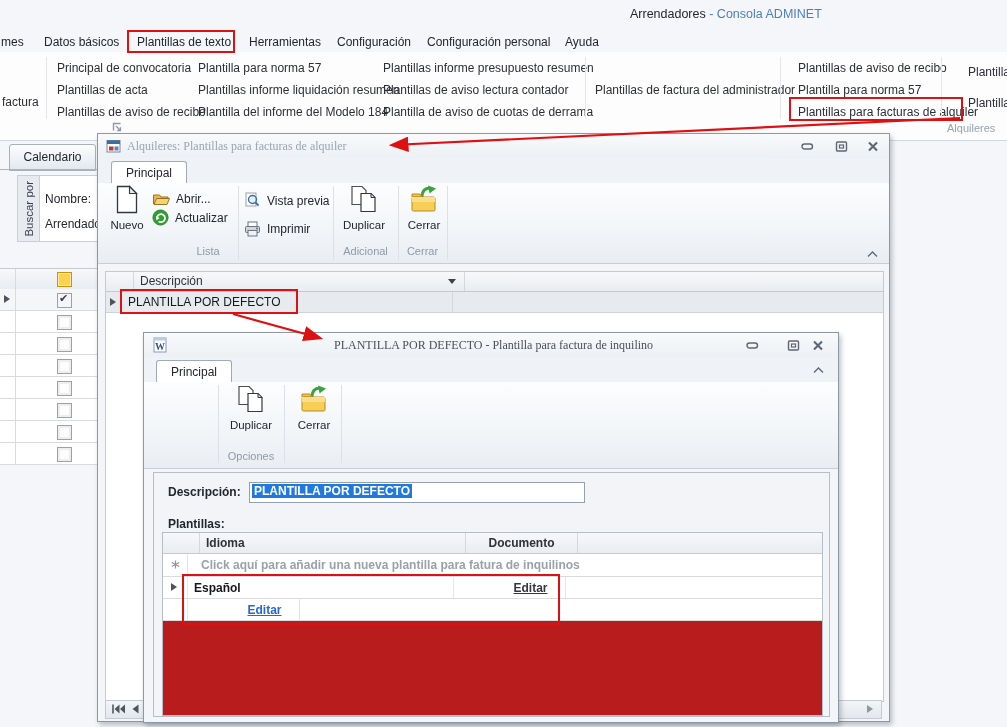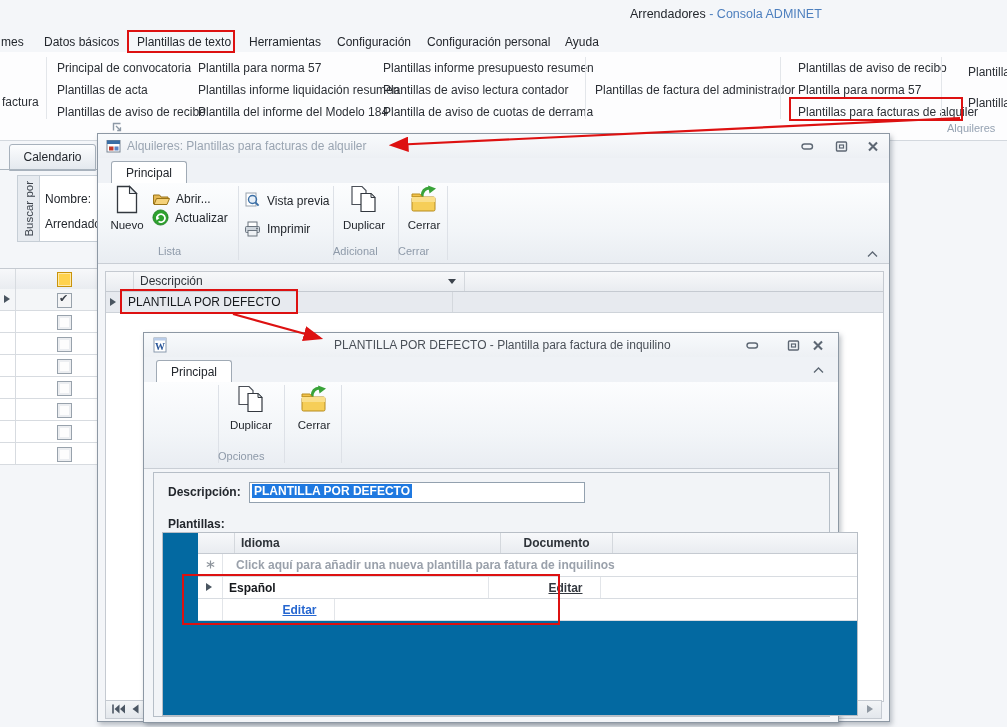--- a/index.html
+++ b/index.html
@@ -29,49 +29,49 @@
   .cb{position:absolute;left:57px;top:3.5px;width:13px;height:13px;background:#fdfdfd;border:1px solid #98a2ac;
       box-shadow:inset 0 0 0 2px #eceef1;}
   .cb.checked{box-shadow:none;background:#f4f5f6;}
   .cb.checked:after{content:"✔";position:absolute;left:1px;top:-2px;font-size:11px;color:#3a4049;}
   .cb.allbox{background:#ffd24d;border-color:#c9930a;box-shadow:inset 0 0 0 1px #ffe9a8;}
   .selarrow{width:0;height:0;border-top:4px solid transparent;border-bottom:4px solid transparent;border-left:6px solid #4a5560;}
   
   .window{position:absolute;background:#f3f5f8;border:1px solid #8d98a4;box-shadow:2px 3px 5px rgba(70,80,95,.35);}
   .wtitle{position:absolute;left:0;top:0;right:0;height:24px;background:linear-gradient(#f8fafc,#edf0f4);
           border-bottom:1px solid #e2e6ea;}
-  .wtitle .txt{position:absolute;top:5px;font-size:12px;white-space:nowrap;}
+  .wtitle .txt{position:absolute;top:5px;font-size:12px;white-space:nowrap;font-family:Liberation Serif, serif;}
   .wctl{position:absolute;top:5px;width:22px;height:14px;display:flex;align-items:center;justify-content:center;cursor:default;}
   .tabstrip{position:absolute;left:0;right:0;height:25px;background:#eff2f6;}
   .tab{position:absolute;background:#fff;border:1px solid #a0aab5;border-bottom:none;border-radius:3px 3px 0 0;
        font-size:12px;padding:4px 14px 4px;color:#23272d;}
   .toolbar{position:absolute;left:0;right:0;background:linear-gradient(#fcfdfe 0%,#f2f5f8 60%,#e9edf2 100%);
            border-bottom:1px solid #c9ced5;}
   .bigbtn{position:absolute;display:flex;flex-direction:column;align-items:center;justify-content:flex-start;
           font-size:11.5px;color:#23272d;text-align:center;line-height:13px;cursor:default;}
   .bigbtn .ic{margin-bottom:5px;}
   .smallbtn{position:absolute;display:flex;align-items:center;gap:6px;font-size:12px;color:#23272d;cursor:default;}
   .tsep{position:absolute;top:3px;width:1px;height:74px;background:#dde1e7;}
   .tsep2{position:absolute;top:3px;width:1px;height:78px;background:#dde1e7;}
-  .tlabel{position:absolute;font-size:11px;color:#8e9aa9;text-align:left;}
+  .tlabel{position:absolute;font-size:11px;color:#8e9aa9;text-align:center;}
   .chev{position:absolute;cursor:default;}
   
   .grid1{position:absolute;background:#fff;border:1px solid #c5cad1;}
   .ghead{display:flex;height:19px;background:linear-gradient(#f7f8fa,#e9ecf0);border-bottom:1px solid #c5cad1;}
   .ghead .c{border-right:1px solid #d4d8dd;position:relative;font-size:12px;color:#2e3339;padding:2px 6px 0;}
   .grow{display:flex;height:20px;background:#e7eaef;border-bottom:1px solid #ced3d9;}
   .grow .c{border-right:1px solid #d4d8dd;position:relative;font-size:12px;color:#15181c;padding:3px 6px 0;}
   .filterarrow{position:absolute;right:8px;top:7px;width:0;height:0;border-left:4px solid transparent;
                border-right:4px solid transparent;border-top:5px solid #3c434c;}
   .navbar{position:absolute;height:17px;background:linear-gradient(#f3f5f7,#e3e7ec);border:1px solid #c5cad1;}
   
   .cpanel{position:absolute;background:#f2f4f7;border:1px solid #b6bec7;font-weight:bold;}
   .field{position:absolute;background:#fff;border:1px solid #93a1af;height:17px;font-size:12px;padding:1px 2px;}
   .sel{background:#1f79e0;color:#fff;padding:0 2px;}
-  .tbl{position:absolute;background:#0369a1;border:1px solid #b8bec6;padding-left:35px;}
+  .tbl{position:absolute;background:#b91c1c;border:1px solid #b8bec6;}
   .thead{display:flex;height:20px;background:linear-gradient(#f7f8fa,#e9ecf0);border-bottom:1px solid #c5cad1;}
   .thead .c{border-right:1px solid #d4d8dd;font-size:12px;color:#2e3339;padding:3px 6px 0;position:relative;}
   .trow{display:flex;border-bottom:1px solid #d8dce1;background:#fff;}
   .trow .c{border-right:1px solid #e2e5e9;font-size:12px;color:#15181c;padding:4px 6px 0;position:relative;}
   .editar{text-decoration:underline;cursor:pointer;margin-left:42px;}
   
   .redbox{position:absolute;border:2px solid #dd1111;z-index:60;pointer-events:none;}
   .overlay{position:absolute;left:0;top:0;z-index:61;pointer-events:none;}
   .scrollarrow{width:0;height:0;border-top:4px solid transparent;border-bottom:4px solid transparent;border-left:6px solid #8f98a2;}
 </style>

